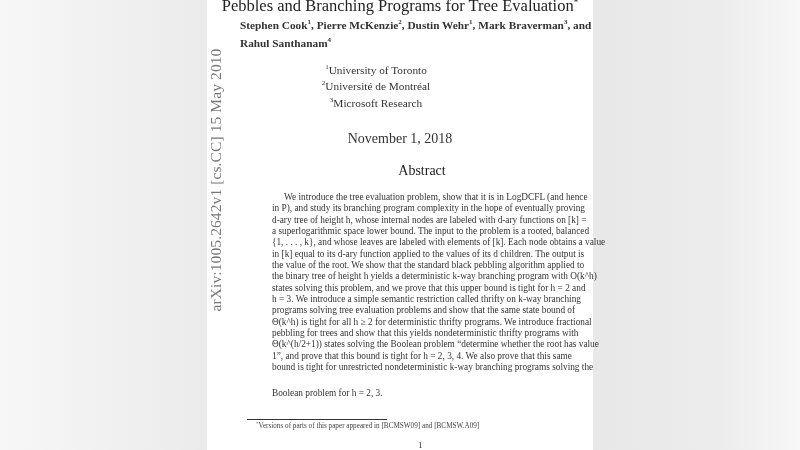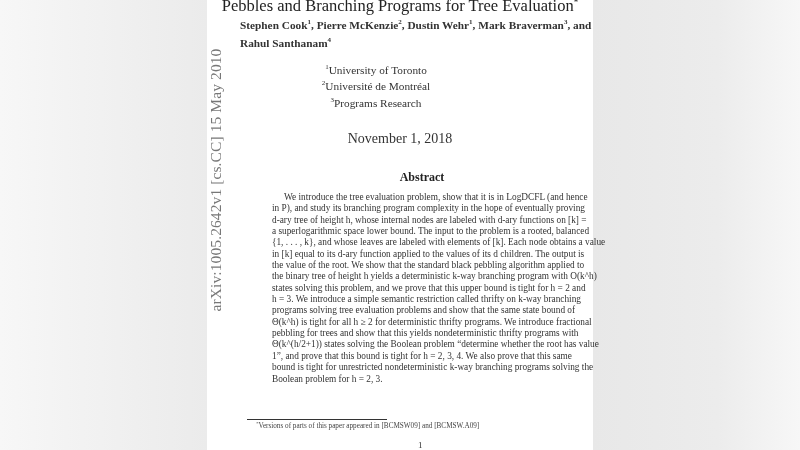--- a/index.html
+++ b/index.html
@@ -92,45 +92,46 @@
       left: 207px;
       top: 131px;
       width: 386px;
       text-align: center;
       font-size: 14px;
       color: #333;
     }
     .abstract-heading {
       position: absolute;
       left: 207px;
-      top: 170px;
+      top: 163px;
       width: 430px;
       text-align: center;
-      font-size: 12px;
-      font-weight: bold;
+      font-size: 14px;
+      font-weight: normal;
       color: #222;
     }
     .abstract-body {
       position: absolute;
       left: 272px;
       top: 192px;
       width: 294px;
       font-size: 9.3px;
       line-height: 11.35px;
       color: #333;
       text-align: justify;
     }
     .abstract-body .line {
       display: block;
       text-align: justify;
       text-align-last: justify;
       white-space: nowrap;
     }
     .abstract-body .line.last {
       text-align-last: left;
+      margin-top: 14px;
     }
     .abstract-body .indent { padding-left: 12px; }
     .footnote-rule {
       position: absolute;
       left: 247px;
       top: 419px;
       width: 140px;
       height: 1px;
       background: #333;
     }
@@ -165,21 +166,21 @@
 <div class="title"><span>Pebbles and Branching Programs for Tree Evaluation</span><sup>*</sup></div>
 
 <div class="authors">
   <span>Stephen Cook</span><sup>1</sup><span>, </span><span>Pierre McKenzie</span><sup>2</sup><span>, </span><span>Dustin Wehr</span><sup>1</sup><span>, </span><span>Mark Braverman</span><sup>3</sup><span>, and</span><br>
   <span>Rahul Santhanam</span><sup>4</sup>
 </div>
 
 <div class="affils">
   <div><sup>1</sup><span>University of Toronto</span></div>
   <div><sup>2</sup><span>Université de Montréal</span></div>
-  <div><sup>3</sup><span>Programs Research</span></div>
+  <div><sup>3</sup><span>Microsoft Research</span></div>
 </div>
 
 <div class="date">November 1, 2018</div>
 
 <div class="abstract-heading">Abstract</div>
 
 <div class="abstract-body">
   <span class="line indent">We introduce the tree evaluation problem, show that it is in LogDCFL (and hence</span>
   <span class="line">in P), and study its branching program complexity in the hope of eventually proving</span>
   <span class="line">d-ary tree of height h, whose internal nodes are labeled with d-ary functions on [k] =</span>

